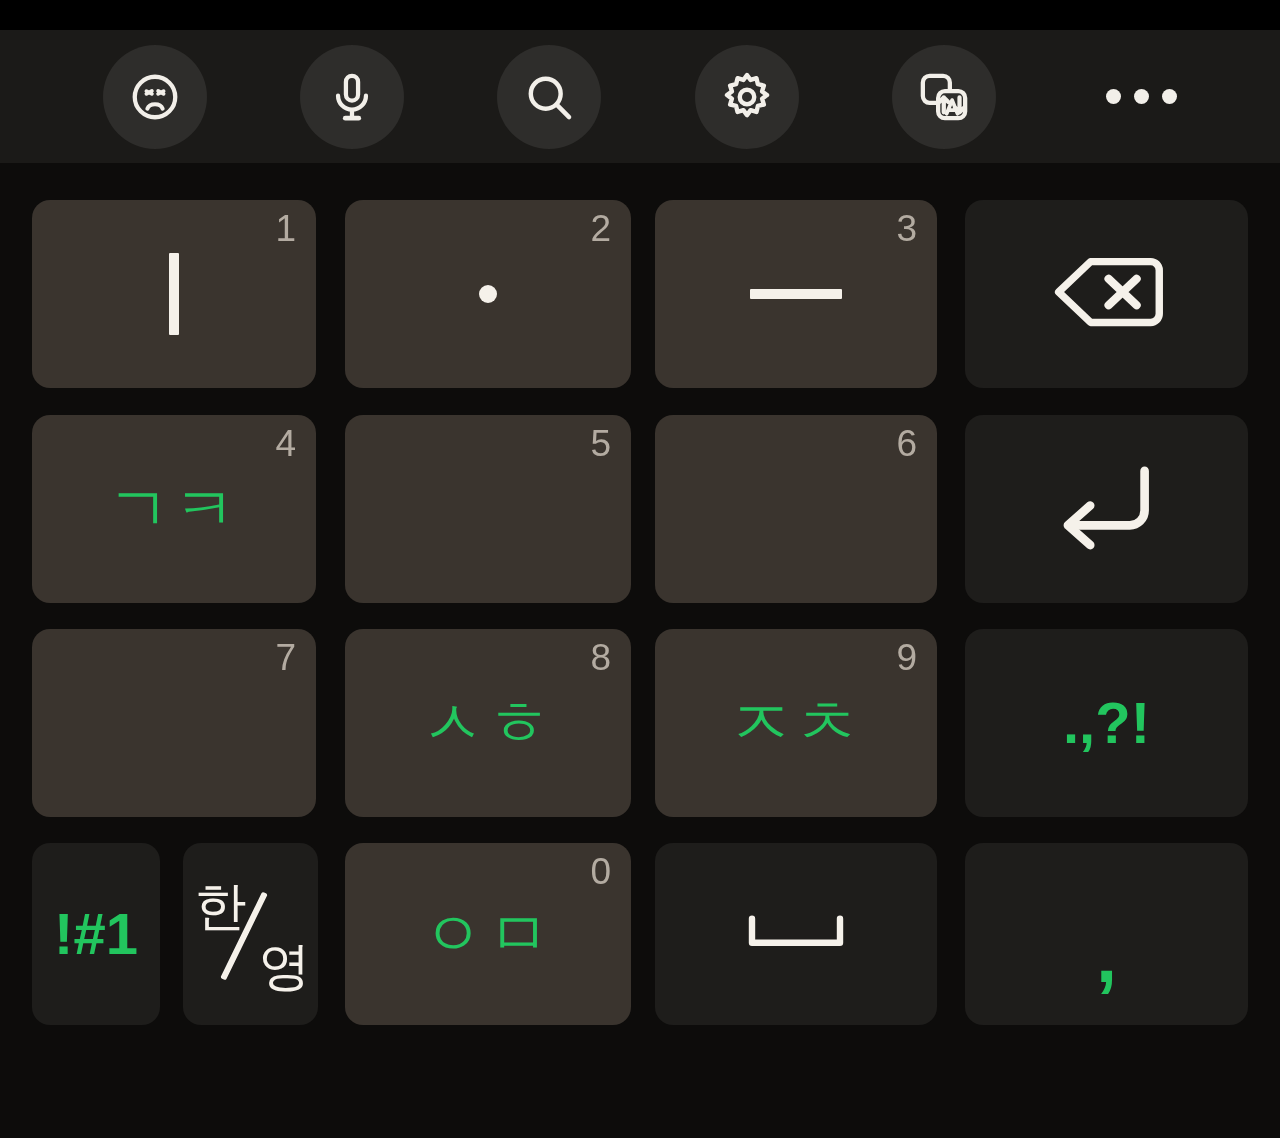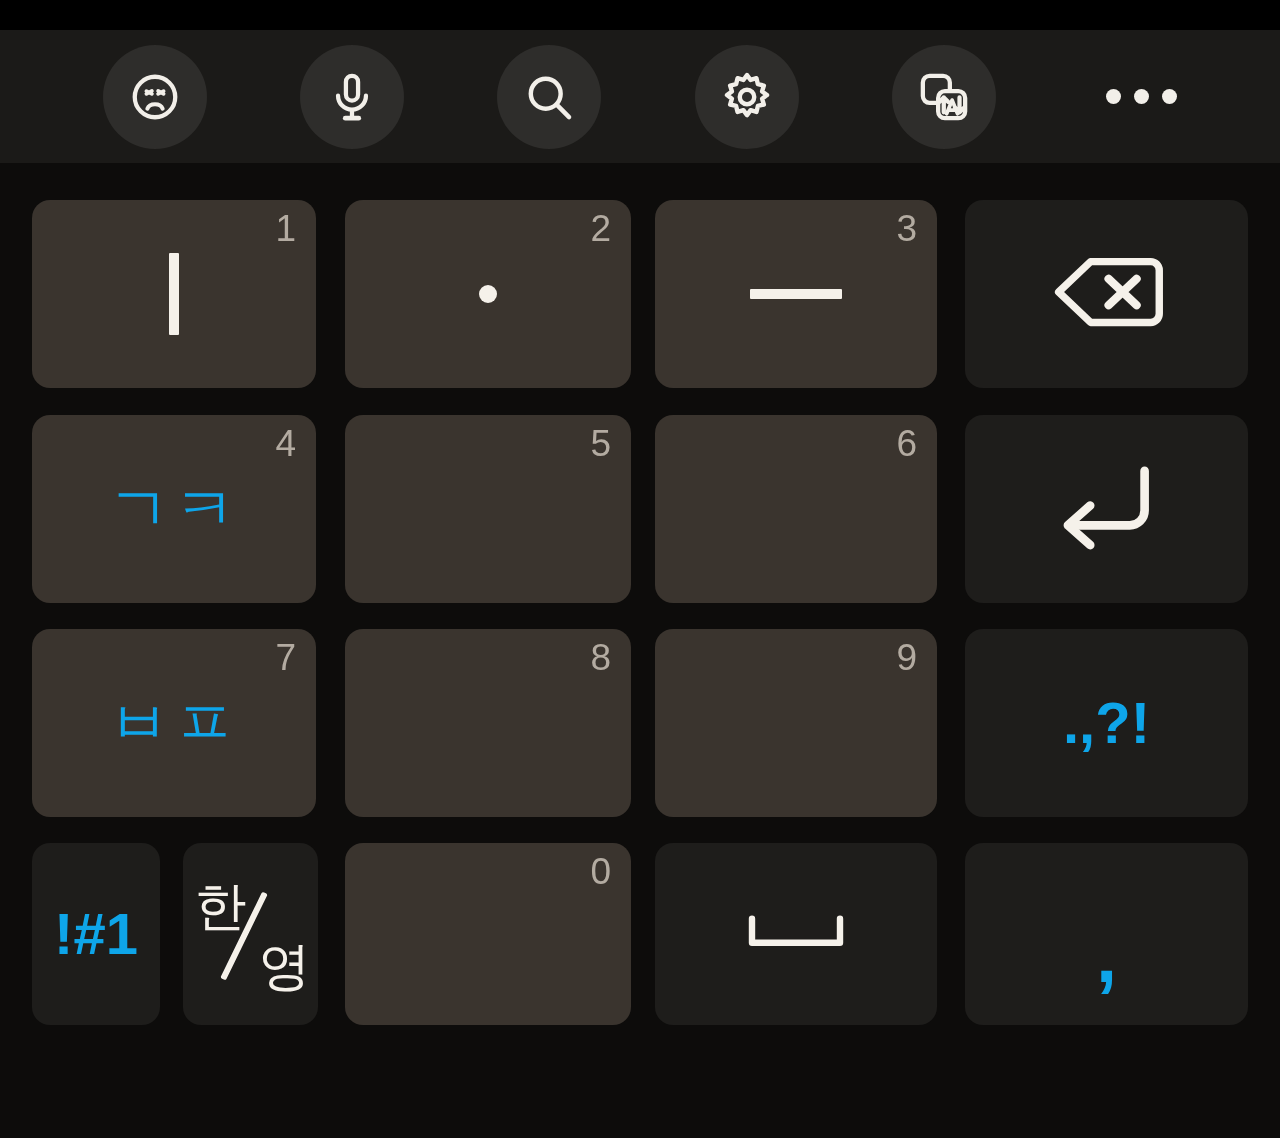--- a/index.html
+++ b/index.html
@@ -115,21 +115,21 @@
     font-size: 37px;
     line-height: 1;
     color: #b3aba1;
     font-family: "Liberation Sans", sans-serif;
     font-weight: 400;
   }
 
   .key-label {
     font-size: 62px;
     line-height: 1;
-    color: #0ea5e9;
+    color: #22c55e;
     font-family: "DejaVu Sans", "Liberation Sans", sans-serif;
     font-weight: 500;
     letter-spacing: 4px;
     white-space: nowrap;
   }
   .key-label.sym {
     font-size: 58px;
     letter-spacing: 0px;
     font-weight: 700;
     font-family: "Liberation Sans", sans-serif;
@@ -317,49 +317,51 @@
       <span>
         <svg width="110" height="94" viewBox="0 0 22 19" fill="none" stroke="#f5f1ea" stroke-width="1.75" stroke-linecap="round" stroke-linejoin="round">
           <path d="M18.6 2.2 V10.2 a3 3 0 0 1 -3 3 H3.4"></path>
           <path d="M7.6 9.2 L3.1 13.2 L7.6 17.2"></path>
         </svg>
       </span>
     </div>
 
     <div class="key char" style="left:32px; top:466px; width:284px; height:188px;">
       <span class="key-num">7</span>
-      <span class="key-label">ㅂㅍ</span>
     </div>
 
     <div class="key char" style="left:345px; top:466px; width:286px; height:188px;">
       <span class="key-num">8</span>
+      <span class="key-label">ㅅㅎ</span>
     </div>
 
     <div class="key char" style="left:655px; top:466px; width:282px; height:188px;">
       <span class="key-num">9</span>
+      <span class="key-label">ㅈㅊ</span>
     </div>
 
     <div class="key fn" style="left:965px; top:466px; width:283px; height:188px;">
       <span class="key-label sym">.,?!</span>
     </div>
 
     <div class="key fn" style="left:32px; top:680px; width:128px; height:182px;">
       <span class="key-label sym">!#1</span>
     </div>
 
     <div class="key fn" style="left:183px; top:680px; width:135px; height:182px;">
       <span class="hanyoung-box">
         <span class="han">한</span>
         <span class="slash"></span>
         <span class="yeong">영</span>
       </span>
     </div>
 
     <div class="key char" style="left:345px; top:680px; width:286px; height:182px;">
       <span class="key-num">0</span>
+      <span class="key-label">ㅇㅁ</span>
     </div>
 
     <div class="key fn" style="left:655px; top:680px; width:282px; height:182px;">
       <span>
         <svg width="104" height="44" viewBox="0 0 26 11" fill="none" stroke="#f5f1ea" stroke-width="1.6" stroke-linecap="round" stroke-linejoin="round">
           <path d="M2 2.2 V8.2 H24 V2.2"></path>
         </svg>
       </span>
     </div>
 

